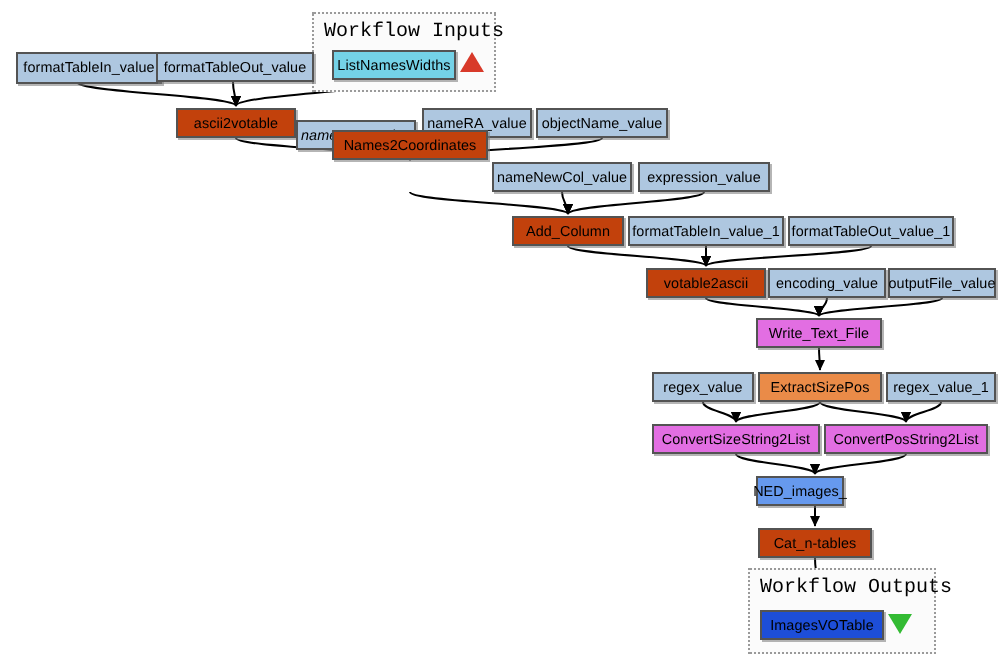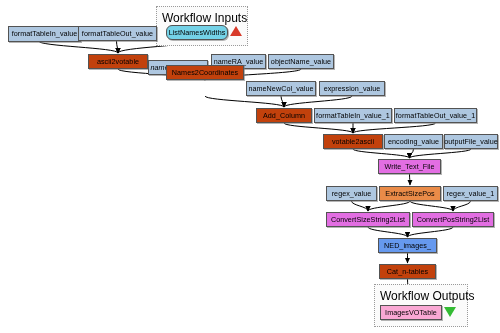--- a/index.html
+++ b/index.html
@@ -35,39 +35,39 @@
     color: #000000;
     white-space: nowrap;
     letter-spacing: 0.05px;
     z-index: 3;
     box-shadow: 1px 1px 0px rgba(120,120,120,0.55);
   }
   
   .c-process   { background: #c2410c; }
   .c-value     { background: #aec7e0; }
   .c-input     { background: #74d2e7; }
-  .c-output    { background: #f9a8d4; }
+  .c-output    { background: #1d4ed8; }
   .c-bluebright{ background: #6699ee; }
   .c-magenta   { background: #e26ee2; }
   .c-orange    { background: #ea8b48; }
 
   .group {
     position: absolute;
     box-sizing: border-box;
     border: 1px dotted #9a9a9a;
     background: #fbfbfb;
     z-index: 1;
   }
   .group-label {
     position: absolute;
-    font-size: 12px;
+    font-size: 10px;
     color: #000000;
     white-space: nowrap;
     z-index: 2;
-    font-family: Liberation Sans, sans-serif;
+    font-family: Liberation Mono, monospace;
   }
   .tri {
     position: absolute;
     width: 0;
     height: 0;
     z-index: 4;
   }
   .tri-up {
     border-left: 6px solid transparent;
     border-right: 6px solid transparent;
@@ -119,41 +119,41 @@
   </svg>
   <div id="groups-layer">
       <div class="group" style="left: 156px; top: 6px; width: 92px; height: 40px;"></div>
       <div class="group-label" style="left: 162px; top: 11px;">Workflow Inputs</div>
       <div class="group" style="left: 374px; top: 284px; width: 94px; height: 43px;"></div>
       <div class="group-label" style="left: 380px; top: 289px;">Workflow Outputs</div>
     </div>
   <div id="nodes-layer">
       <div class="node c-value" style="left: 8px; top: 26px; width: 73px; height: 16px;">formatTableIn_value</div>
       <div class="node c-value" style="left: 78px; top: 26px; width: 79px; height: 15px;">formatTableOut_value</div>
-      <div class="node c-input" style="left: 166px; top: 25px; width: 62px; height: 15px; border-radius: 6px;">ListNamesWidths</div>
+      <div class="node c-input" style="left: 166px; top: 25px; width: 62px; height: 15px;">ListNamesWidths</div>
       <div class="node c-process" style="left: 88px; top: 54px; width: 60px; height: 15px;">ascii2votable</div>
       <div class="node c-value" style="left: 148px; top: 60px; width: 60px; height: 15px; font-style: italic;">nameDEC_value</div>
       <div class="node c-value" style="left: 211px; top: 54px; width: 55px; height: 15px;">nameRA_value</div>
       <div class="node c-value" style="left: 268px; top: 54px; width: 66px; height: 15px;">objectName_value</div>
       <div class="node c-process" style="left: 166px; top: 65px; width: 78px; height: 15px;">Names2Coordinates</div>
       <div class="node c-value" style="left: 246px; top: 81px; width: 70px; height: 15px;">nameNewCol_value</div>
       <div class="node c-value" style="left: 319px; top: 81px; width: 66px; height: 15px;">expression_value</div>
       <div class="node c-process" style="left: 256px; top: 108px; width: 56px; height: 15px;">Add_Column</div>
       <div class="node c-value" style="left: 314px; top: 108px; width: 78px; height: 15px;">formatTableIn_value_1</div>
       <div class="node c-value" style="left: 394px; top: 108px; width: 83px; height: 15px;">formatTableOut_value_1</div>
       <div class="node c-process" style="left: 323px; top: 134px; width: 60px; height: 15px;">votable2ascii</div>
       <div class="node c-value" style="left: 384px; top: 134px; width: 59px; height: 15px;">encoding_value</div>
       <div class="node c-value" style="left: 444px; top: 134px; width: 54px; height: 15px;">outputFile_value</div>
       <div class="node c-magenta" style="left: 378px; top: 159px; width: 63px; height: 15px;">Write_Text_File</div>
       <div class="node c-value" style="left: 326px; top: 186px; width: 51px; height: 15px;">regex_value</div>
       <div class="node c-orange" style="left: 379px; top: 186px; width: 62px; height: 15px;">ExtractSizePos</div>
       <div class="node c-value" style="left: 443px; top: 186px; width: 55px; height: 15px;">regex_value_1</div>
       <div class="node c-magenta" style="left: 326px; top: 212px; width: 84px; height: 15px;">ConvertSizeString2List</div>
       <div class="node c-magenta" style="left: 412px; top: 212px; width: 82px; height: 15px;">ConvertPosString2List</div>
-      <div class="node c-bluebright" style="left: 378px; top: 238px; width: 59px; height: 15px;">NED_images_</div>
+      <div class="node c-bluebright" style="left: 378px; top: 238px; width: 44px; height: 15px;">NED_images_</div>
       <div class="node c-process" style="left: 379px; top: 264px; width: 57px; height: 15px;">Cat_n-tables</div>
       <div class="node c-output" style="left: 380px; top: 305px; width: 62px; height: 15px;">ImagesVOTable</div>
     </div>
   <div id="markers-layer">
       <div class="tri tri-up" style="left: 230px; top: 26px;"></div>
       <div class="tri tri-down" style="left: 444px; top: 307px;"></div>
     </div>
 </div>
 
 </body></html>

